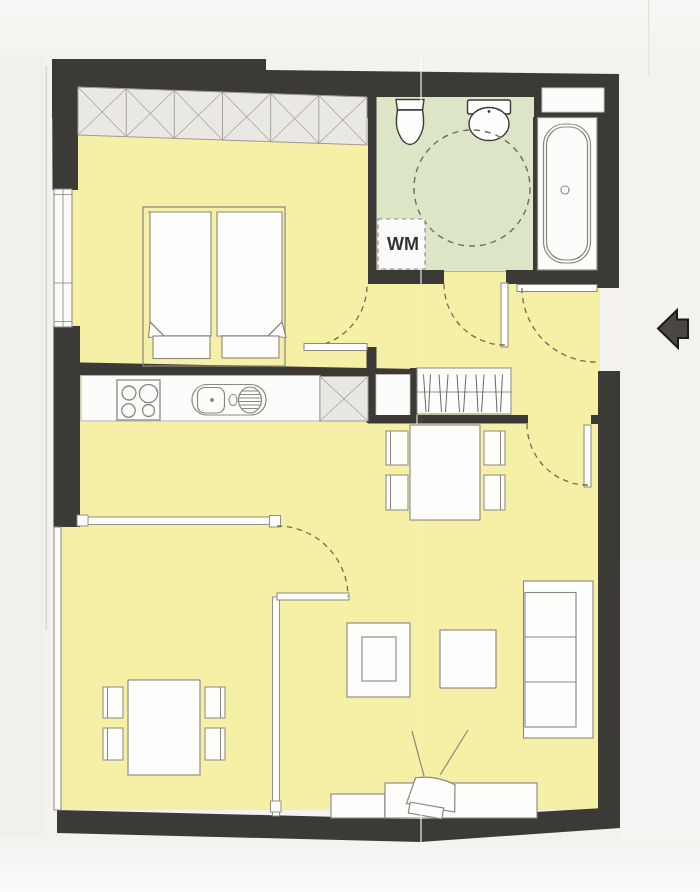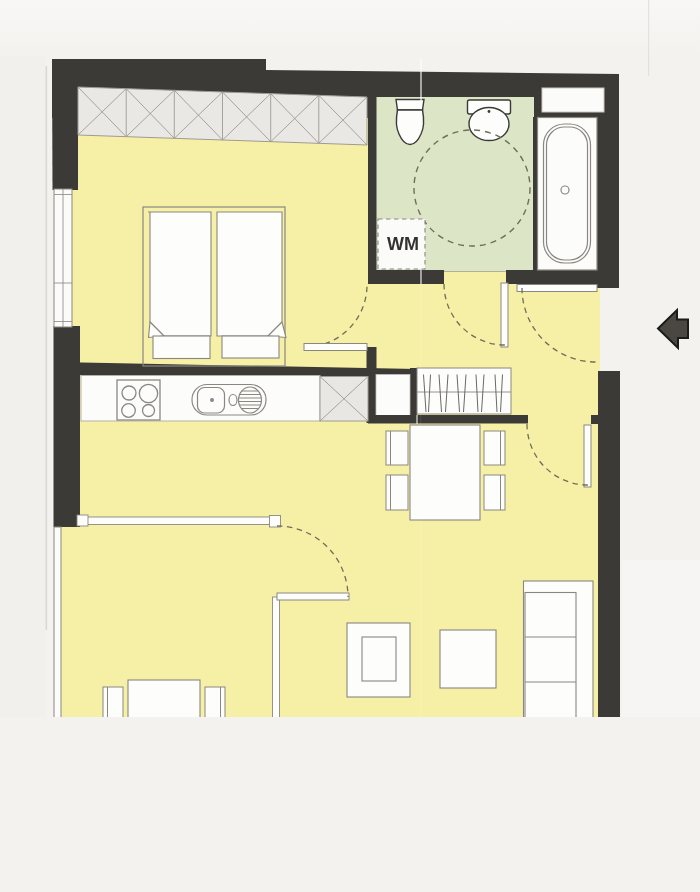--- a/index.html
+++ b/index.html
@@ -1,16 +1,16 @@
 <!DOCTYPE html>
 <html><head>
 <meta charset="utf-8">
 <style>
   html,body{margin:0;padding:0;background:#f3f2ef;}
-  #page{width:700px;height:717px;position:relative;overflow:hidden;font-family:"Liberation Sans",sans-serif;text-align:right;}
+  #page{width:700px;height:892px;position:relative;overflow:hidden;font-family:"Liberation Sans",sans-serif;text-align:right;}
   svg{display:block;filter:blur(0.4px);}
 </style>
 </head>
 <body>
 <div id="page">
 <svg width="700" height="892" viewBox="0 0 700 892">
 <defs>
 <linearGradient id="topfade" x1="0" y1="0" x2="0" y2="1">
 <stop offset="0" stop-color="#f8f7f5"></stop>
           <stop offset="1" stop-color="#f3f2ef"></stop>

